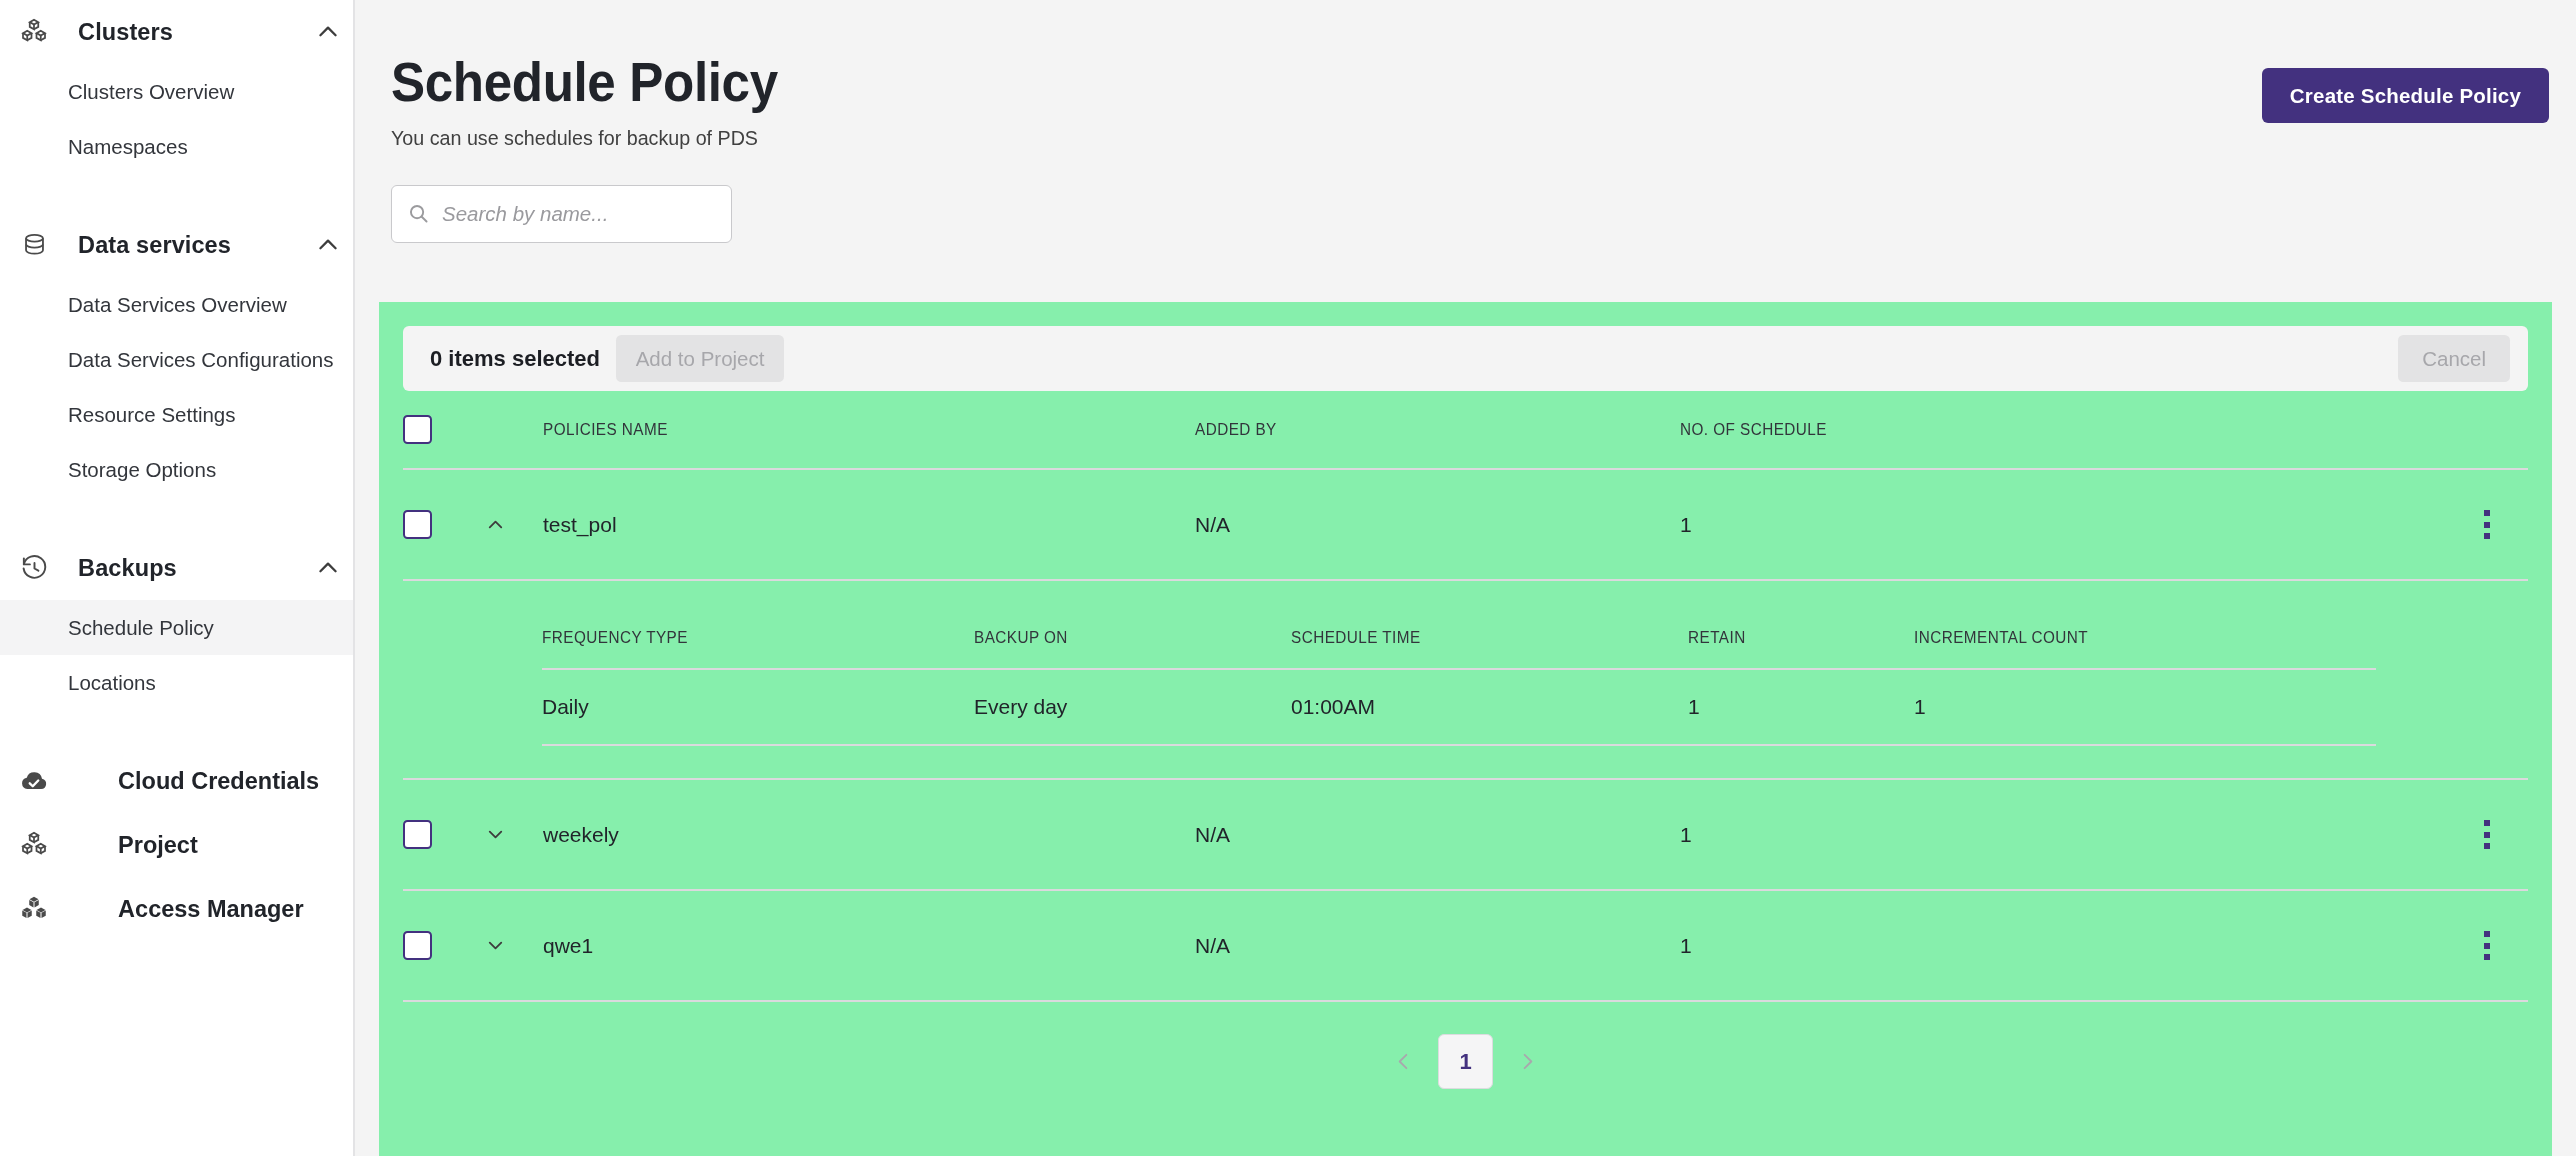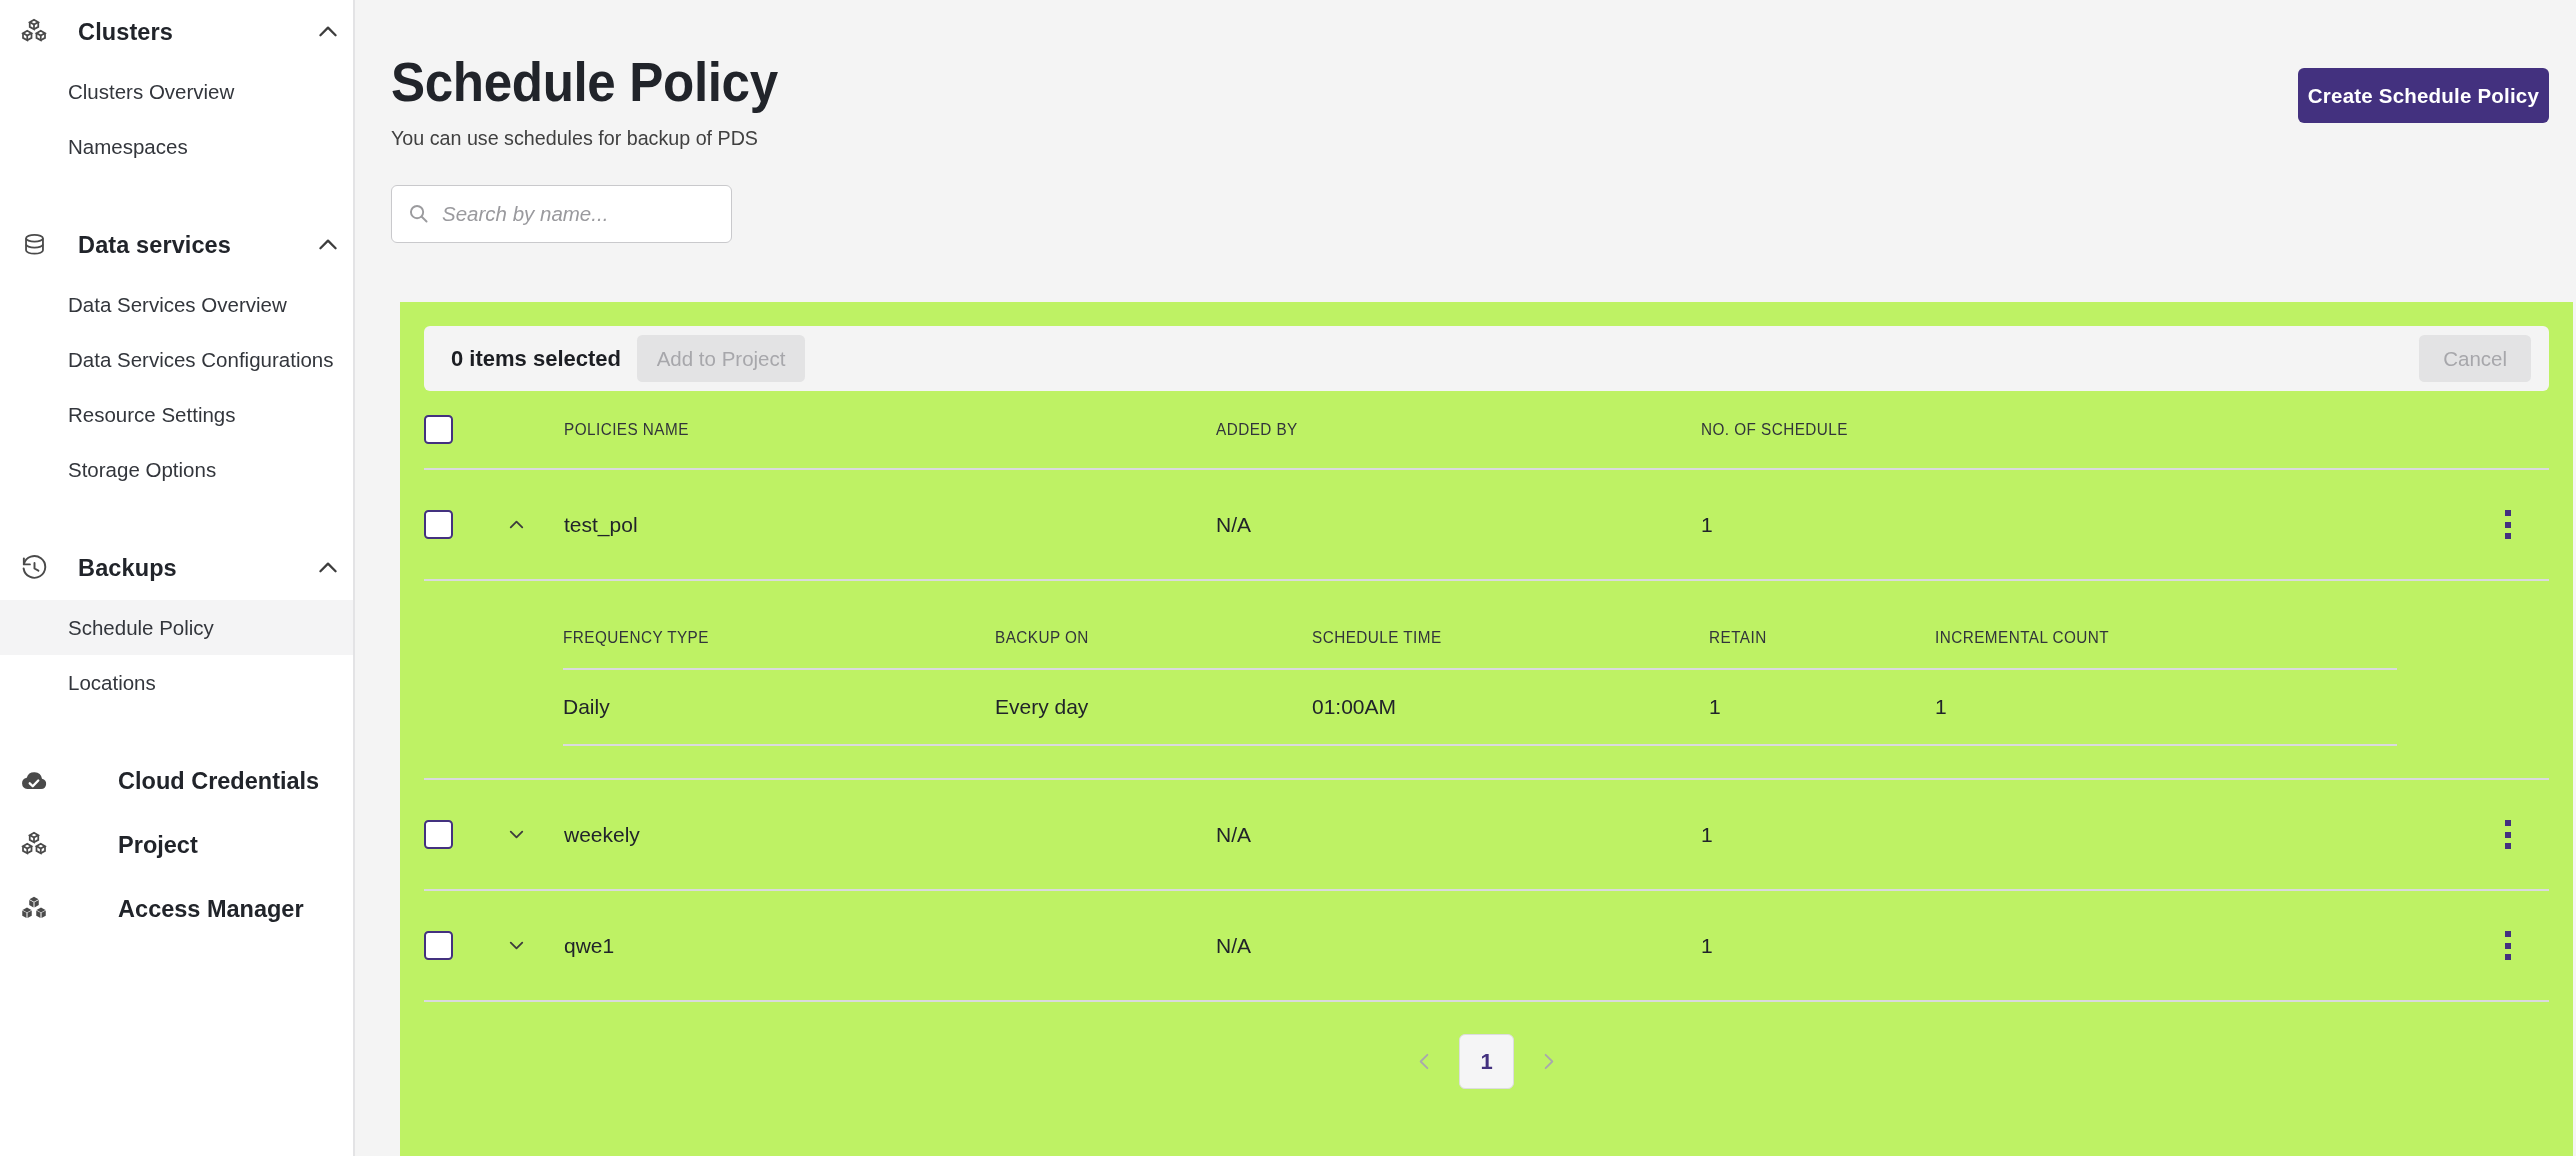--- a/index.html
+++ b/index.html
@@ -141,21 +141,21 @@
 
   .create-btn {
     position: absolute;
     right: 27px;
     top: 68px;
     background: #43317f;
     color: #ffffff;
     border: none;
     border-radius: 6px;
     height: 55px;
-    padding: 0 10px;
+    padding: 0 28px;
     font-size: 20.5px;
     font-weight: bold;
     font-family: "Liberation Sans", sans-serif;
     cursor: pointer;
     letter-spacing: 0.2px;
   }
 
   .search-wrap {
     margin: 35px 0 0 36px;
     width: 341px;
@@ -185,24 +185,24 @@
     margin-left: 6px;
   }
   .search-input::placeholder {
     color: #9a9a9e;
     font-style: italic;
   }
 
   
   .card {
     position: absolute;
-    left: 45px;
+    left: 24px;
     top: 302px;
     width: 2173px;
-    background: #bef264;
+    background: #86efac;
     height: 855px;
   }
 
   .sel-bar {
     margin: 24px 24px 0 24px;
     height: 65px;
     background: #f4f4f4;
     border-radius: 6px;
     display: flex;
     align-items: center;

